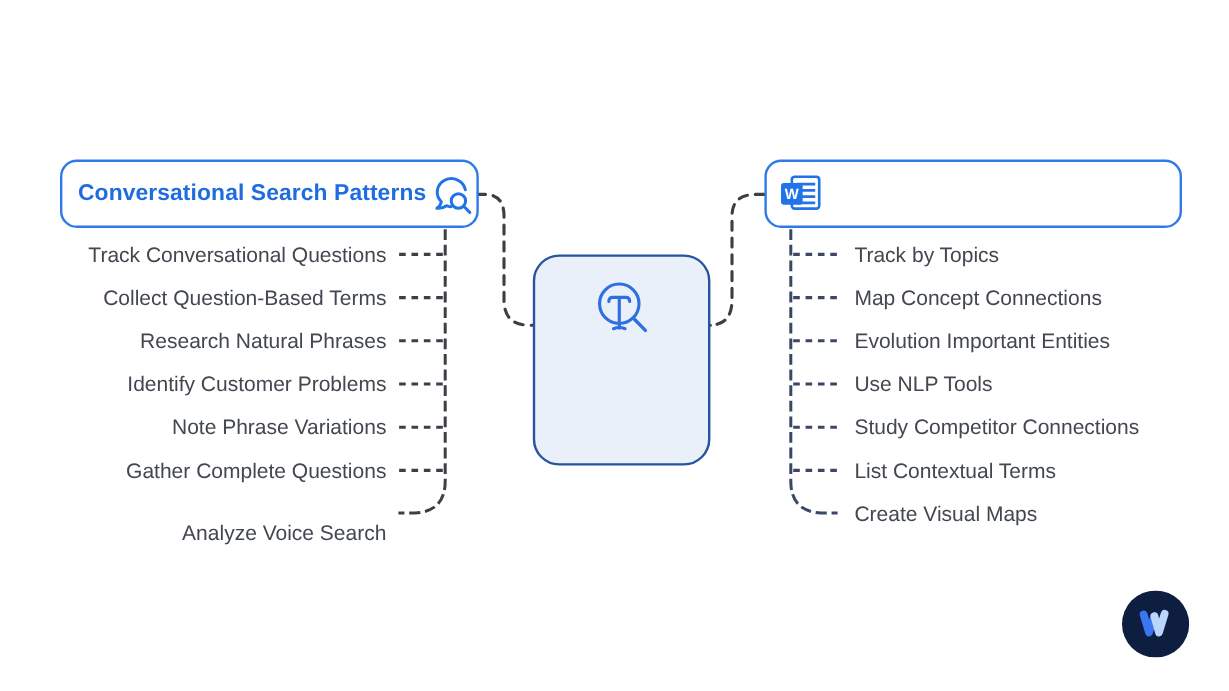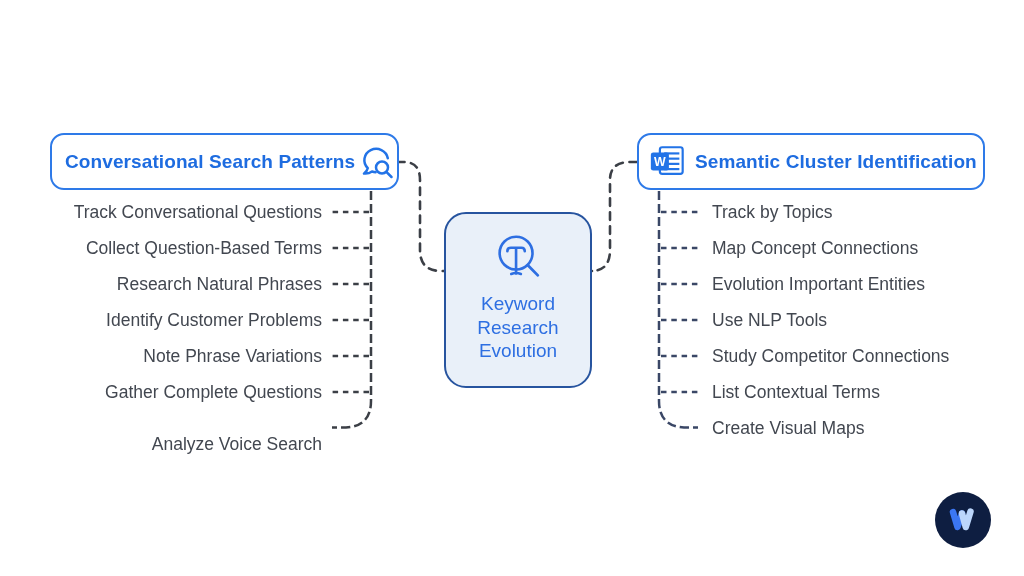--- a/index.html
+++ b/index.html
@@ -91,34 +91,32 @@
       <g stroke="#2273e7" stroke-width="2.3">
         <line x1="17" y1="8.5" x2="33" y2="8.5"></line>
         <line x1="17" y1="14" x2="33" y2="14"></line>
         <line x1="17" y1="19.5" x2="33" y2="19.5"></line>
         <line x1="17" y1="25" x2="33" y2="25"></line>
       </g>
       <rect x="3" y="7.5" width="19" height="19" rx="2.5" fill="#2273e7"></rect>
       <text x="12.5" y="22" text-anchor="middle" font-size="13" font-weight="bold" fill="#ffffff" font-family="Liberation Sans, sans-serif">W</text>
     </svg>
   </span>
-  <span class="title">Semantic Cluster Identification</span>
 </div>
 
 <div class="center-node">
   <span style="display:flex;margin-top:14px;">
     <svg width="58" height="58" viewBox="0 0 60 60">
       <circle cx="28" cy="26" r="17" fill="none" stroke="#2e6fe2" stroke-width="2.7"></circle>
       <path d="M19 24 q0-3.5 3.5-3.5 h11 q3.5 0 3.5 3.5" fill="none" stroke="#2e6fe2" stroke-width="2.7" stroke-linecap="round"></path>
       <line x1="28" y1="21" x2="28" y2="47" stroke="#2e6fe2" stroke-width="2.7" stroke-linecap="round"></line>
       <path d="M23 47.5 q5-2 10 0" fill="none" stroke="#2e6fe2" stroke-width="2.7" stroke-linecap="round"></path>
       <line x1="40.2" y1="38.5" x2="50.5" y2="49" stroke="#2e6fe2" stroke-width="2.9" stroke-linecap="round"></line>
     </svg>
   </span>
-  <div class="label">Keyword Research Evolution</div>
 </div>
 
 <div class="item left" style="top:200px">Track Conversational Questions</div>
 <div class="item left" style="top:236px">Collect Question-Based Terms</div>
 <div class="item left" style="top:272px">Research Natural Phrases</div>
 <div class="item left" style="top:308px">Identify Customer Problems</div>
 <div class="item left" style="top:344px">Note Phrase Variations</div>
 <div class="item left" style="top:380px">Gather Complete Questions</div>
 <div class="item left" style="top:432px">Analyze Voice Search</div>
 

